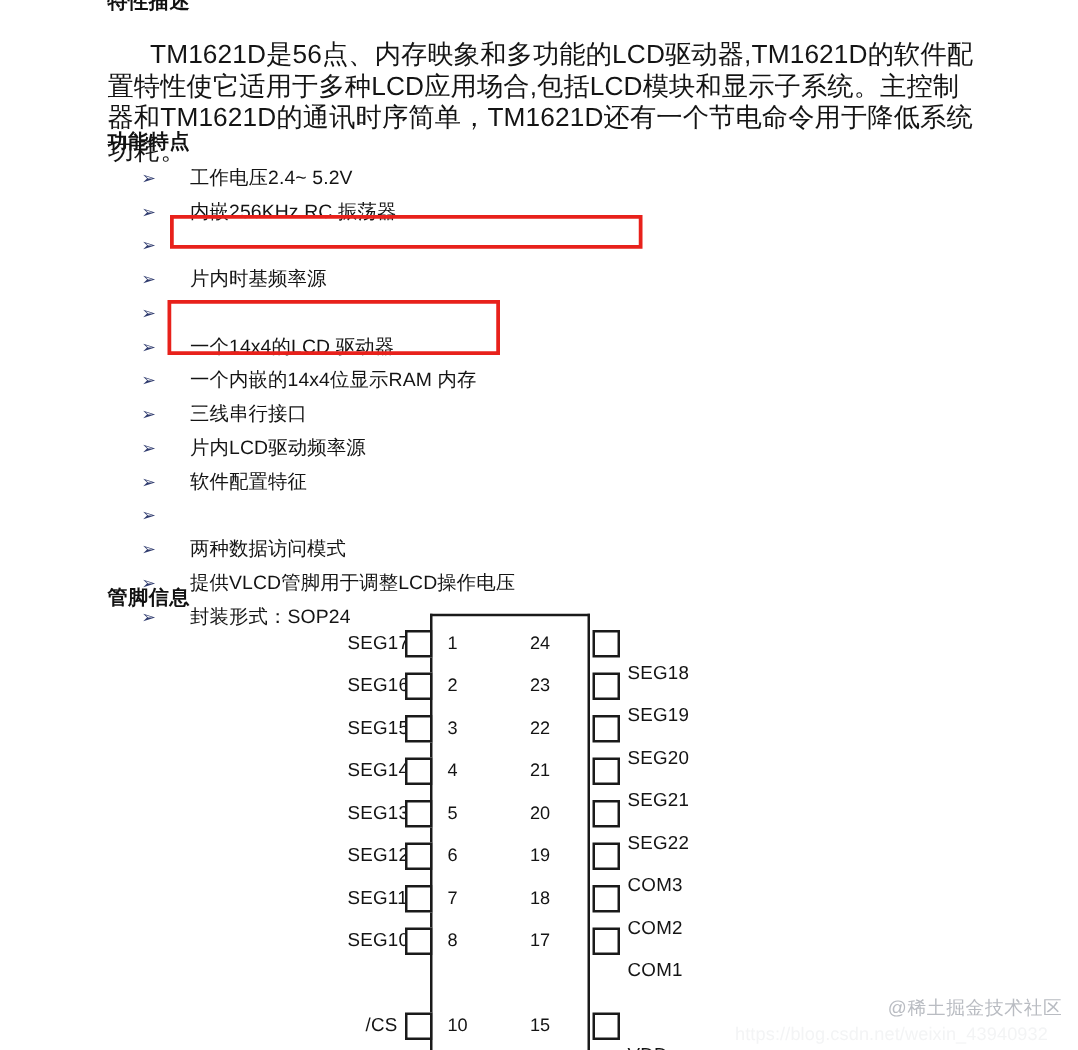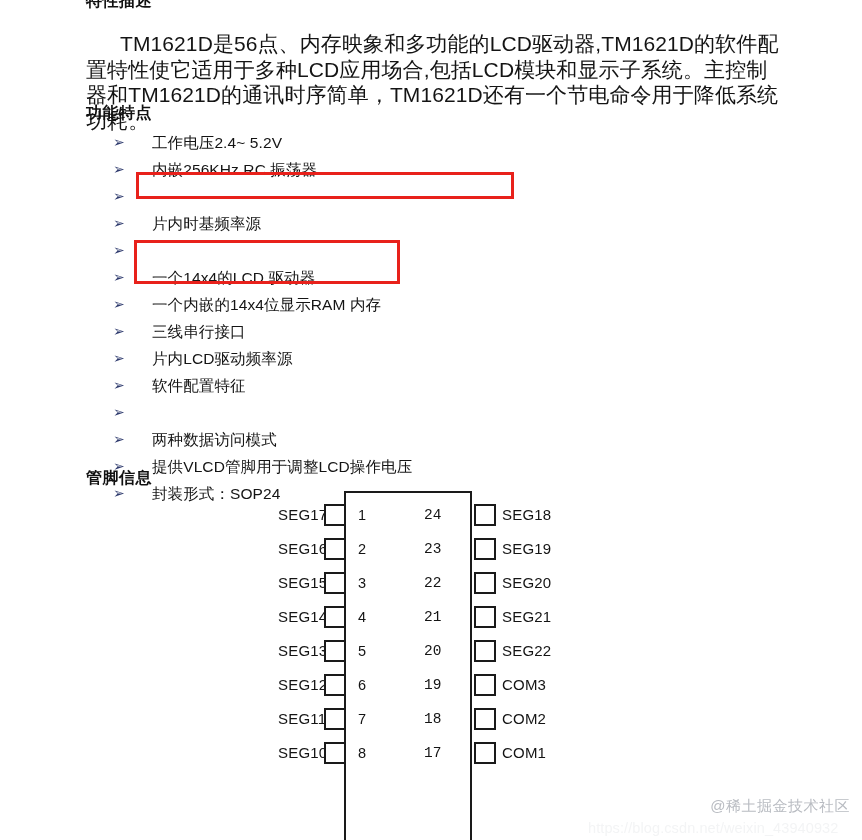--- a/index.html
+++ b/index.html
@@ -155,30 +155,31 @@
     letter-spacing: 0.2px;
   }
   .label-left {
     left: 0;
     width: 40px;
     text-align: right;
   }
   .label-right {
     left: 224px;
     text-align: right;
+    margin-top: 24px;
   }
   .pin-number {
     position: absolute;
     font-size: 14.5px;
     line-height: 22px;
     color: #141414;
     white-space: nowrap;
   }
   .num-left  { left: 80px;  text-align: left; }
-  .num-right { left: 146px; width: 30px; text-align: left; font-family: Liberation Mono, monospace; }
+  .num-right { left: 146px; width: 30px; text-align: left; }
 
   
   #watermark-brand {
     position: absolute;
     right: 12px;
     top: 797px;
     font-size: 15px;
     color: #b9bcc2;
     white-space: nowrap;
     letter-spacing: 0.5px;
@@ -285,18 +286,26 @@
         <span class="pin-label label-right">COM2</span>
       </div>
       <div class="pin-row" style="top: 251px;">
         <span class="pin-label label-left">SEG10</span>
         <span class="pin-pad pad-left"></span>
         <span class="pin-number num-left">8</span>
         <span class="pin-number num-right">17</span>
         <span class="pin-pad pad-right"></span>
         <span class="pin-label label-right">COM1</span>
       </div>
+      <div class="pin-row" style="top: 319px;">
+        <span class="pin-label label-left">/CS</span>
+        <span class="pin-pad pad-left"></span>
+        <span class="pin-number num-left">10</span>
+        <span class="pin-number num-right">15</span>
+        <span class="pin-pad pad-right"></span>
+        <span class="pin-label label-right">VDD</span>
+      </div>
     </div>
 
   <div id="watermark-brand">@稀土掘金技术社区</div>
   <div id="watermark-url">https://blog.csdn.net/weixin_43940932</div>
 
 </div>
 
 </body></html>

